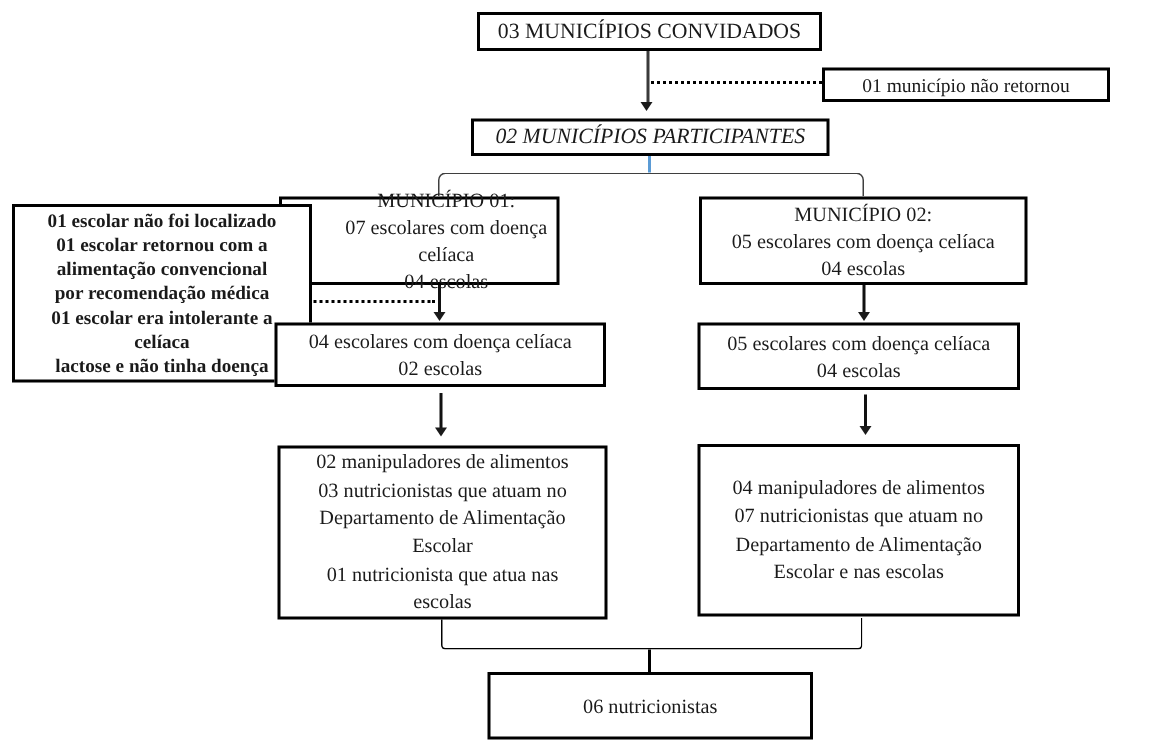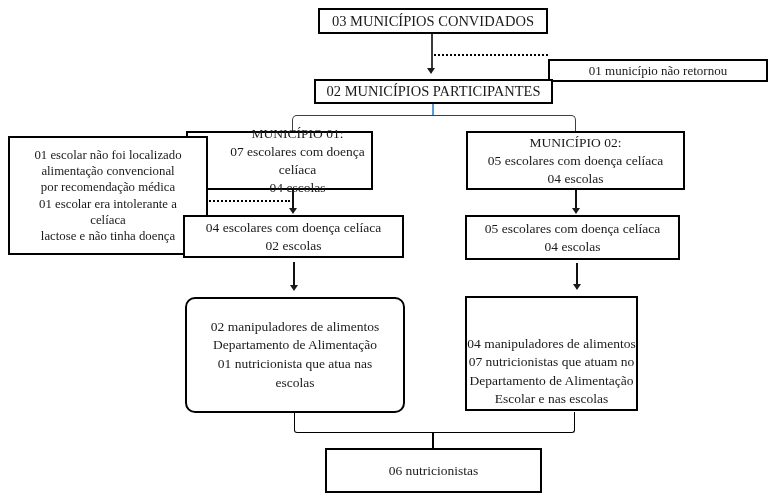--- a/index.html
+++ b/index.html
@@ -22,29 +22,29 @@
     flex-direction:column;
     justify-content:center;
     align-items:center;
     text-align:center;
     color:#1a1a1a;
   }
   .box .ln{display:block;width:100%;}
 
   
   #b-invited      {left:318px;top:8px;  width:230px;height:26px;font-size:14.5px;}
-  #b-notret       {left:548px;top:45px; width:220px;height:23px;font-size:13px;margin-top:14px;}
-  #b-participants {left:314px;top:79px; width:239px;height:25px;font-size:14.5px;}
+  #b-notret       {left:548px;top:45px; width:192px;height:23px;font-size:13px;}
+  #b-participants {left:314px;top:79px; width:239px;height:25px;font-size:14.5px;font-style:italic;}
   #b-mun1         {left:186px;top:131px;width:187px;height:59px;font-size:13.5px;line-height:18px;padding-left:36px;}
   #b-mun2         {left:466px;top:131px;width:219px;height:59px;font-size:13.5px;line-height:18px;}
-  #b-exclusions   {left:8px;  top:136px;width:200px;height:119px;font-size:12.8px;line-height:16.2px;}
+  #b-exclusions   {left:8px;  top:136px;width:200px;height:119px;font-size:12.8px;line-height:16.2px;font-weight:bold;}
   #b-mun1-final   {left:183px;top:215px;width:221px;height:43px;font-size:13.5px;line-height:18px;}
   #b-mun2-final   {left:465px;top:215px;width:215px;height:45px;font-size:13.5px;line-height:18px;}
-  #b-mun1-staff   {left:185px;top:297px;width:220px;height:116px;font-size:13.5px;line-height:18.6px;border-radius:10px;}
-  #b-mun2-staff   {left:465px;top:296px;width:173px;height:115px;font-size:13.5px;line-height:18.6px;justify-content:flex-end;}
+  #b-mun1-staff   {left:185px;top:297px;width:220px;height:116px;font-size:13.5px;line-height:18.6px;}
+  #b-mun2-staff   {left:465px;top:296px;width:215px;height:115px;font-size:13.5px;line-height:18.6px;}
   #b-total        {left:325px;top:448px;width:217px;height:45px;font-size:13.5px;line-height:18px;justify-content:center;}
 
   
   .vline{position:absolute;background:#2f2f2f;}
   .dotted{position:absolute;border-top:2px dotted #000000;height:0;}
   .head{
     position:absolute;width:0;height:0;
     border-left:4.5px solid transparent;
     border-right:4.5px solid transparent;
     border-top:6.5px solid #1a1a1a;
@@ -121,40 +121,43 @@
   </div>
 
   <div class="box" id="b-mun2">
     <span class="ln">MUNICÍPIO 02:</span>
     <span class="ln">05 escolares com doença celíaca</span>
     <span class="ln">04 escolas</span>
   </div>
 
   <div class="box" id="b-exclusions">
     <span class="ln">01 escolar não foi localizado</span>
+    <span class="ln">01 escolar retornou com a</span>
     <span class="ln">alimentação convencional</span>
     <span class="ln">por recomendação médica</span>
     <span class="ln">01 escolar era intolerante a</span>
     <span class="ln">celíaca</span>
     <span class="ln">lactose e não tinha doença</span>
   </div>
 
   <div class="box" id="b-mun1-final">
     <span class="ln">04 escolares com doença celíaca</span>
     <span class="ln">02 escolas</span>
   </div>
 
   <div class="box" id="b-mun2-final">
     <span class="ln">05 escolares com doença celíaca</span>
     <span class="ln">04 escolas</span>
   </div>
 
   <div class="box" id="b-mun1-staff">
     <span class="ln">02 manipuladores de alimentos</span>
+    <span class="ln">03 nutricionistas que atuam no</span>
     <span class="ln">Departamento de Alimentação</span>
+    <span class="ln">Escolar</span>
     <span class="ln">01 nutricionista que atua nas</span>
     <span class="ln">escolas</span>
   </div>
 
   <div class="box" id="b-mun2-staff">
     <span class="ln">04 manipuladores de alimentos</span>
     <span class="ln">07 nutricionistas que atuam no</span>
     <span class="ln">Departamento de Alimentação</span>
     <span class="ln">Escolar e nas escolas</span>
   </div>

